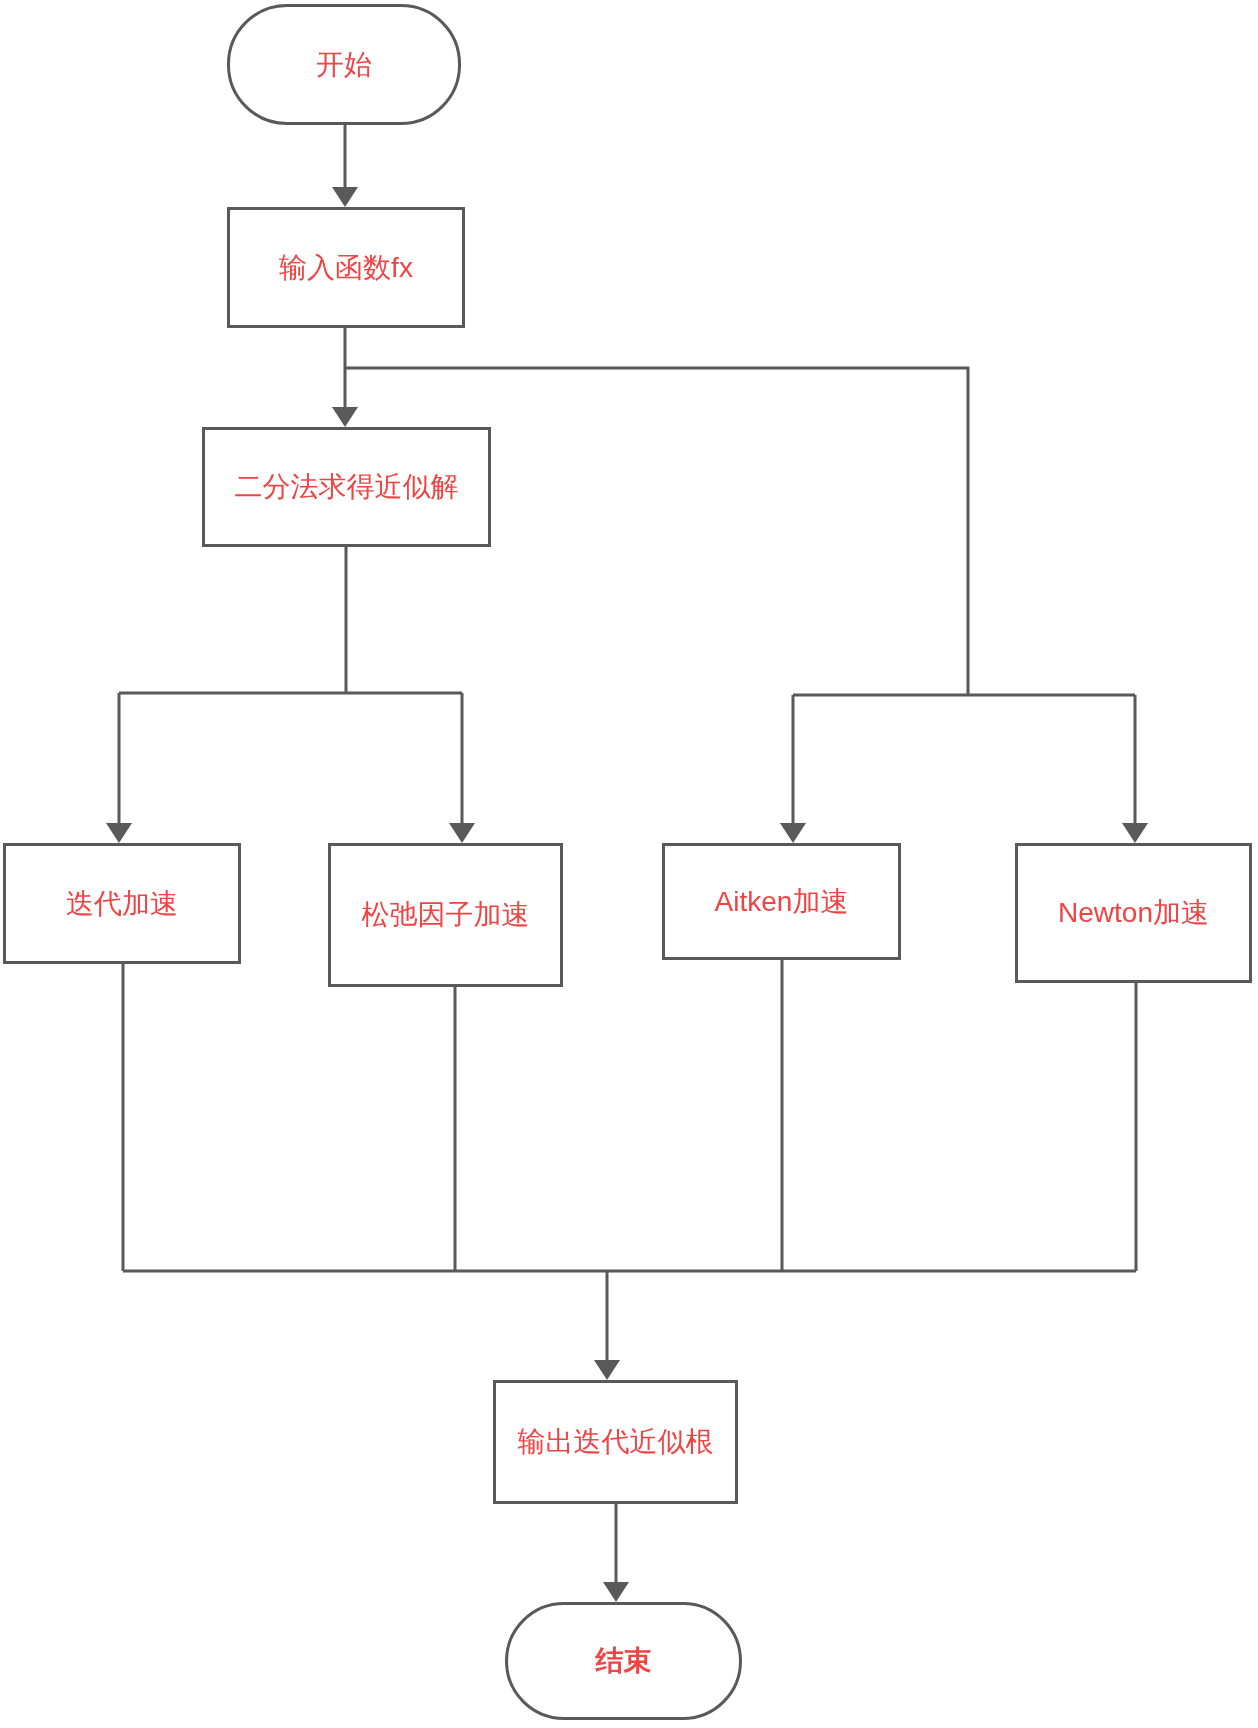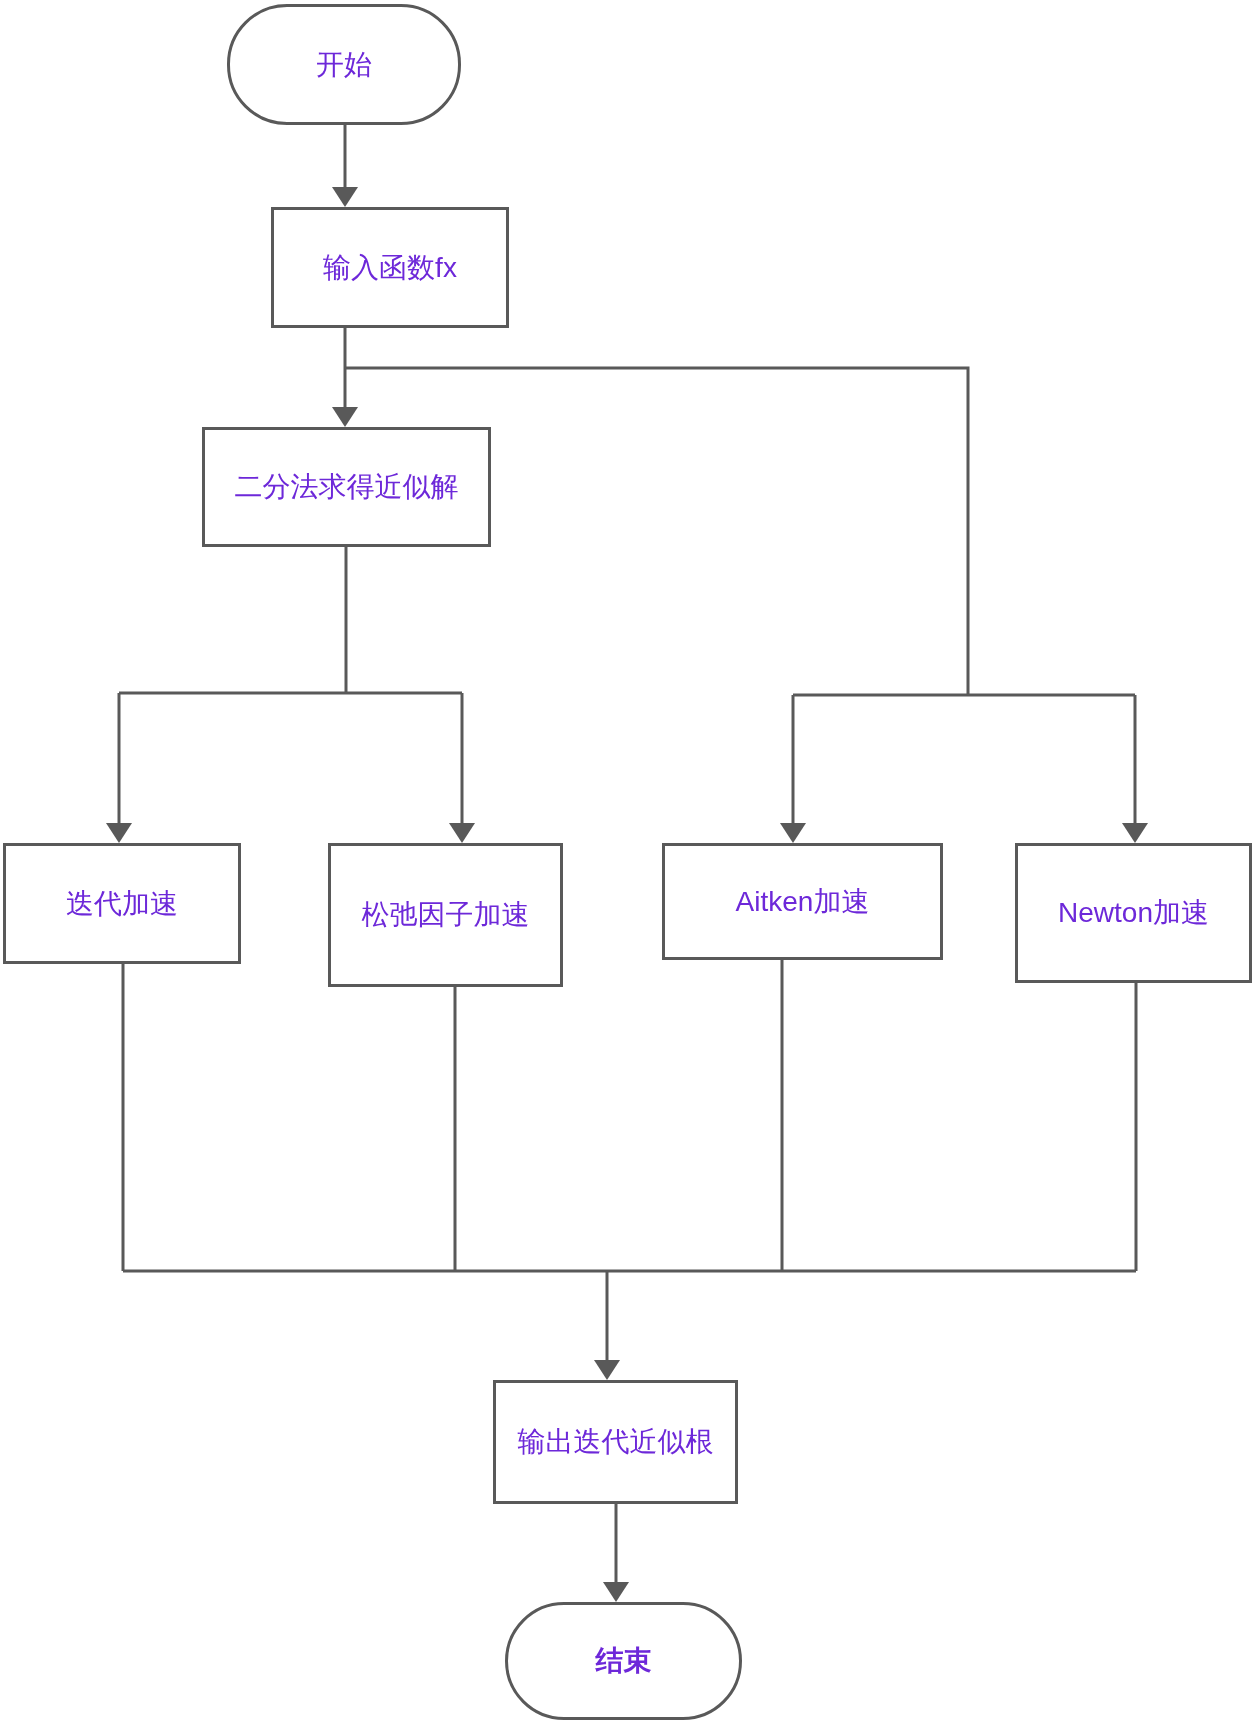--- a/index.html
+++ b/index.html
@@ -25,35 +25,35 @@
   }
   .node {
     position: absolute;
     box-sizing: border-box;
     border: 3.5px solid #595959;
     background: #ffffff;
     display: flex;
     align-items: center;
     justify-content: center;
     font-size: 28px;
-    color: #6d28d9;
+    color: #ef4444;
     text-align: center;
     line-height: 1.2;
     white-space: nowrap;
   }
   .stadium {
     border-radius: 60px;
   }
   
   .n-start      { left: 227px;  top: 4px;    width: 234px; height: 121px; }
-  .n-input      { left: 227px;  top: 207px;  width: 238px; height: 121px; margin-left: 44px; }
+  .n-input      { left: 227px;  top: 207px;  width: 238px; height: 121px; }
   .n-bisection  { left: 202px;  top: 427px;  width: 289px; height: 120px; }
   .n-iteration  { left: 3px;    top: 843px;  width: 238px; height: 121px; }
   .n-relaxation { left: 328px;  top: 843px;  width: 235px; height: 144px; }
-  .n-aitken     { left: 662px;  top: 843px;  width: 281px; height: 117px; }
+  .n-aitken     { left: 662px;  top: 843px;  width: 239px; height: 117px; }
   .n-newton     { left: 1015px; top: 843px;  width: 237px; height: 140px; }
   .n-output     { left: 493px;  top: 1380px; width: 245px; height: 124px; }
   .n-end        { left: 505px;  top: 1602px; width: 237px; height: 118px; font-weight: bold; }
 </style>
 </head>
 <body>
 
 <div class="canvas">
 
   <svg class="edge-layer" viewBox="0 0 1258 1728" xmlns="http://www.w3.org/2000/svg">

